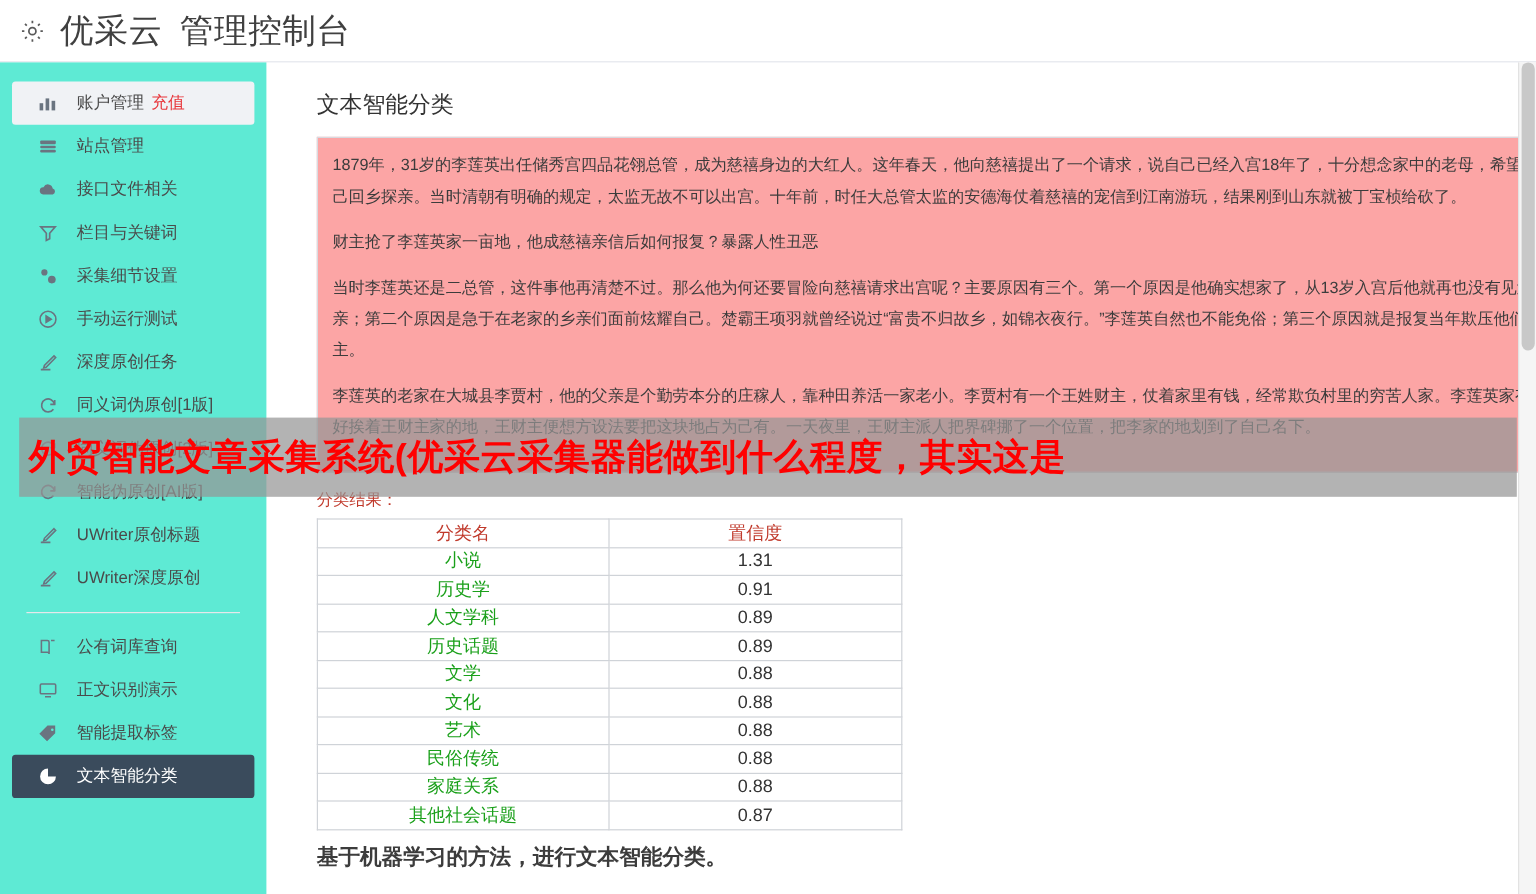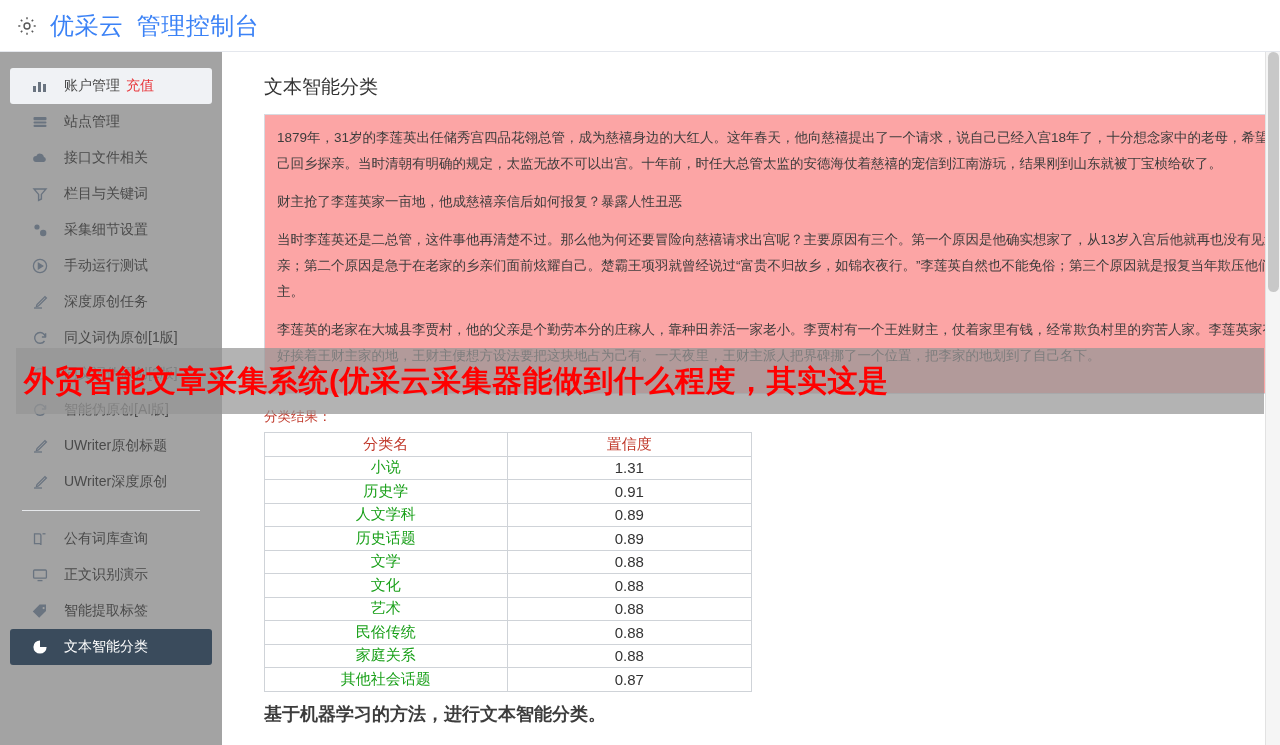--- a/index.html
+++ b/index.html
@@ -24,34 +24,34 @@
     padding-left: 14px;
     background: #fff;
   }
   .topbar .gear {
     width: 26px; height: 26px;
     margin-right: 10px;
     display: flex; align-items: center; justify-content: center;
     color: #5a5a5a;
   }
   .topbar .brand {
-    font-size: 24px;
-    color: #3b82f6;
+    font-size: 28px;
+    color: #404040;
     letter-spacing: .5px;
   }
   .topbar .brand .sub { margin-left: 6px; }
 
   
   .body-wrap {
     display: flex;
     height: 693px;
   }
   .sidebar {
     width: 222px;
-    background: #a3a3a3;
+    background: #5eead4;
     padding-top: 16px;
     flex: 0 0 222px;
     position: relative;
   }
   .content {
     flex: 1;
     padding: 22px 28px 0 22px;
     overflow: hidden;
     position: relative;
   }

